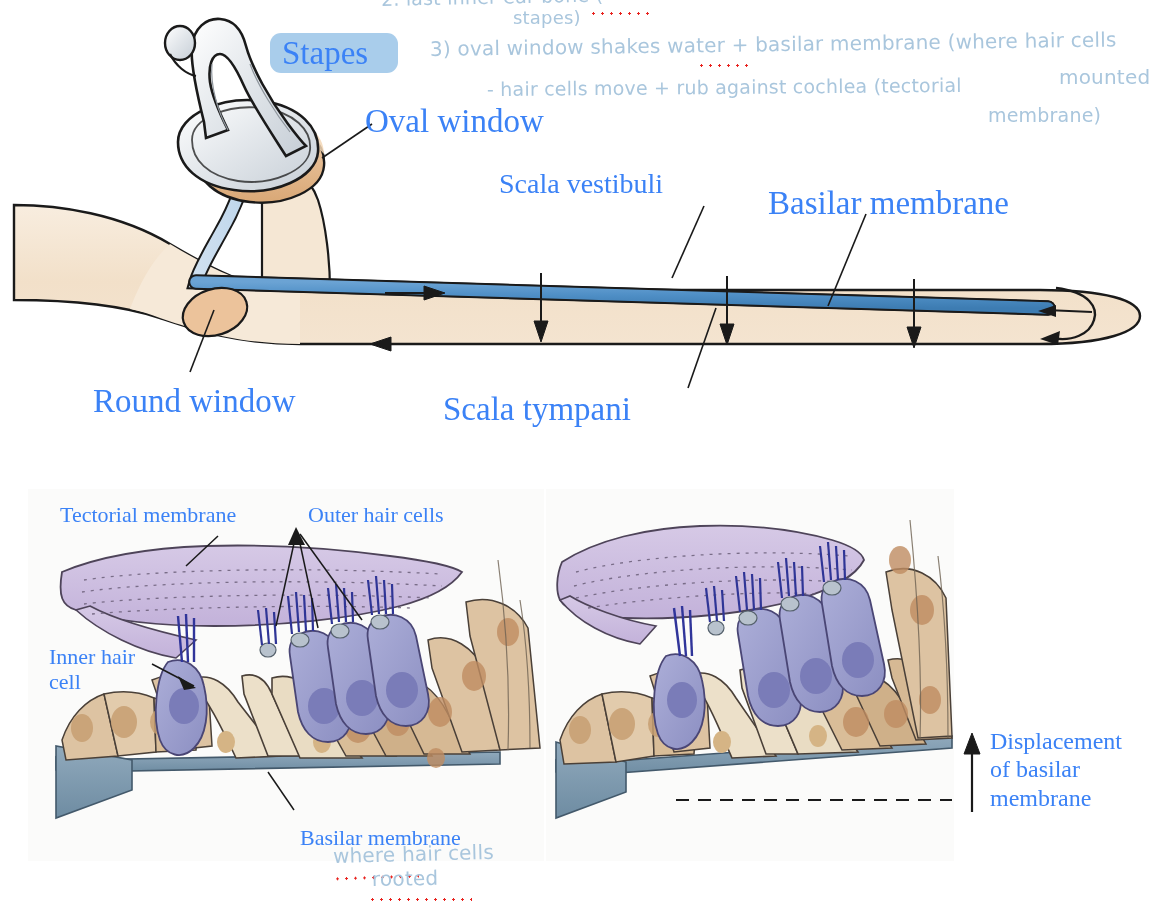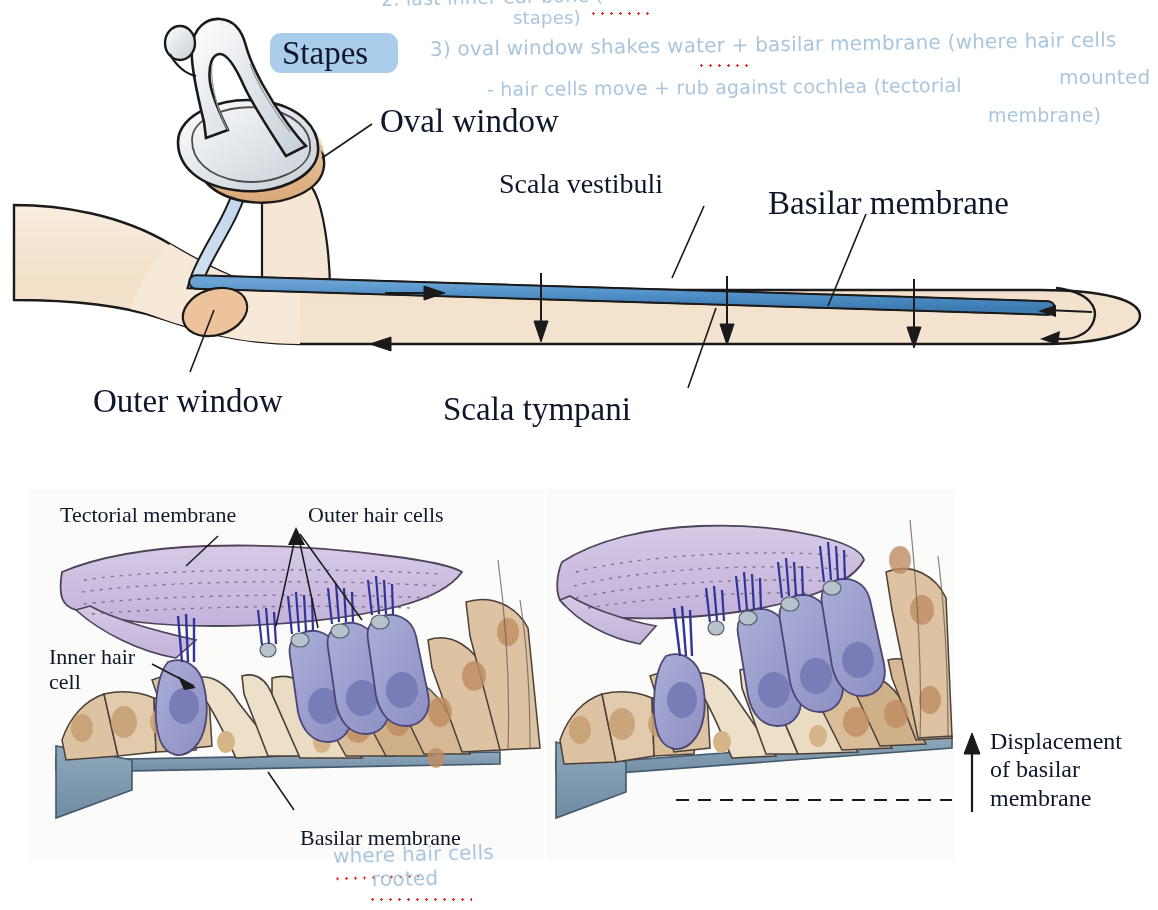--- a/index.html
+++ b/index.html
@@ -1,21 +1,21 @@
 <!DOCTYPE html>
 <html><head>
 <meta charset="utf-8">
 <style>
   html,body{margin:0;padding:0;background:#ffffff;}
   body{width:1158px;height:910px;position:relative;overflow:hidden;
        font-family:"Liberation Serif", serif;}
   .page{position:absolute;inset:0;}
 
   
-  .lbl{position:absolute;color:#0f172a;font-family:"Liberation Serif",serif;
+  .lbl{position:absolute;color:#3b82f6;font-family:"Liberation Serif",serif;
        white-space:pre;line-height:1.12;}
 
   
   .hand{position:absolute;color:#a9c6dd;font-family:"DejaVu Sans",sans-serif;
         white-space:pre;line-height:1.15;letter-spacing:.2px;
         transform-origin:left center;}
   .hand-red-dots{position:absolute;height:3px;
         background-image:radial-gradient(circle,#e8211d 1.3px,transparent 1.4px);
         background-size:9px 3px;background-repeat:repeat-x;}
 
@@ -159,27 +159,27 @@
     <line x1="672" y1="278" x2="704" y2="206"></line>
     <line x1="828" y1="306" x2="866" y2="214"></line>
     <line x1="214" y1="310" x2="190" y2="372"></line>
     <line x1="688" y1="388" x2="716" y2="308"></line>
   </g>
 </svg>
 
 <div class="hl" style="left:270px;top:33px;width:128px;height:40px;"></div>
 <div class="lbl" style="left:282px;top:35px;font-size:33px;">Stapes</div>
 
-<div class="lbl" style="left:380px;top:103px;font-size:33px;">Oval window</div>
+<div class="lbl" style="left:365px;top:103px;font-size:33px;">Oval window</div>
 
 <div class="lbl" style="left:499px;top:168px;font-size:28px;">Scala vestibuli</div>
 
 <div class="lbl" style="left:768px;top:185px;font-size:33px;">Basilar membrane</div>
 
-<div class="lbl" style="left:93px;top:383px;font-size:33px;">Outer window</div>
+<div class="lbl" style="left:93px;top:383px;font-size:33px;">Round window</div>
 
 <div class="lbl" style="left:443px;top:391px;font-size:33px;">Scala tympani</div>
 
 <div class="hand" style="left:381px;top:-11px;font-size:19px;transform:rotate(-1.2deg);">2. last inner ear bone (</div>
 
 <div class="hand" style="left:513px;top:8px;font-size:18px;">stapes)</div>
 <div class="hand-red-dots" style="left:589px;top:12px;width:62px;"></div>
 
 <div class="hand" style="left:430px;top:38px;font-size:20px;transform:rotate(-0.8deg);">3) oval window shakes water + basilar membrane (where hair cells</div>
 <div class="hand-red-dots" style="left:697px;top:64px;width:57px;"></div>

